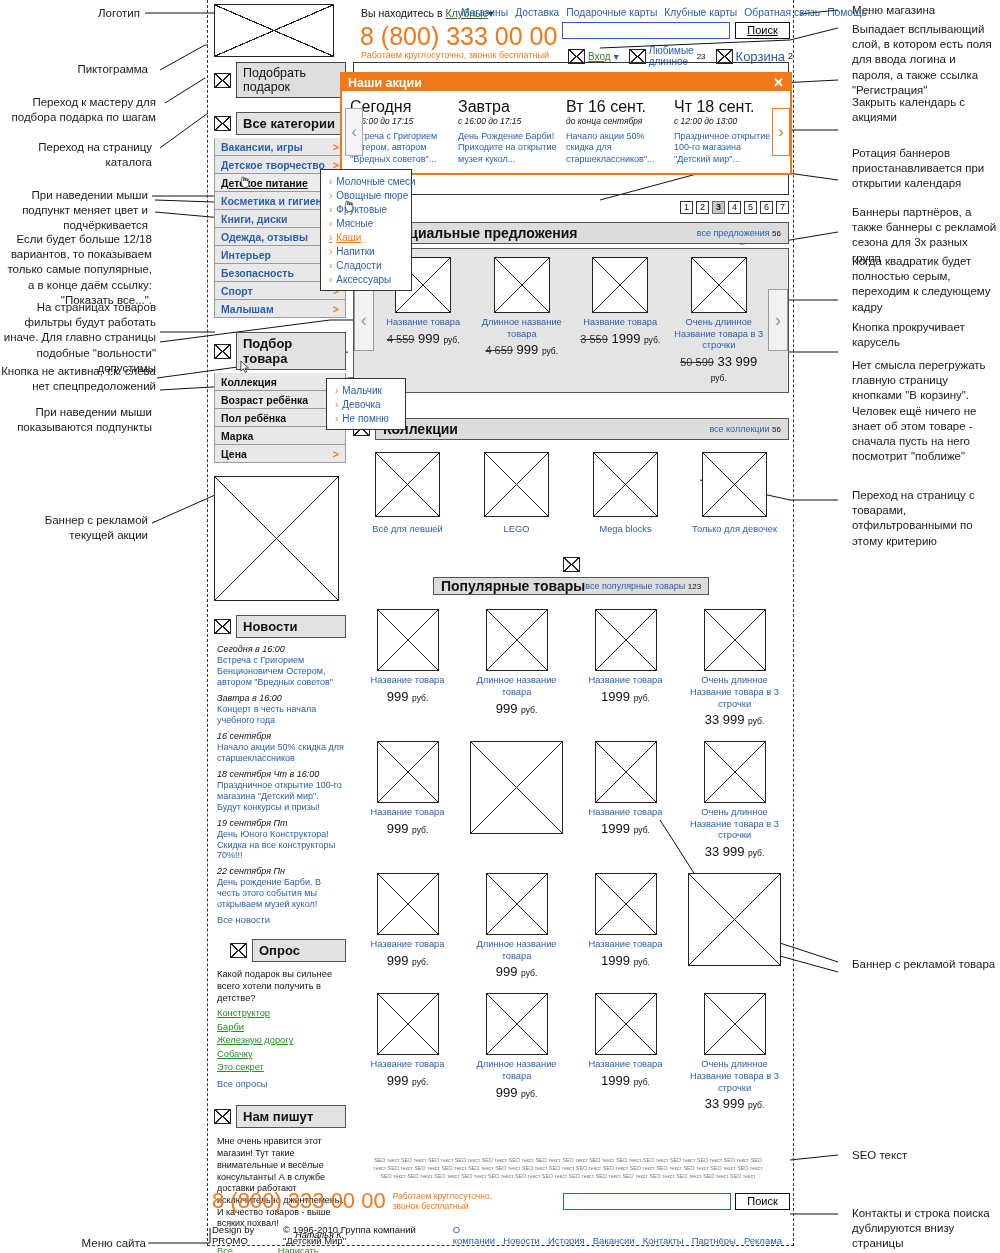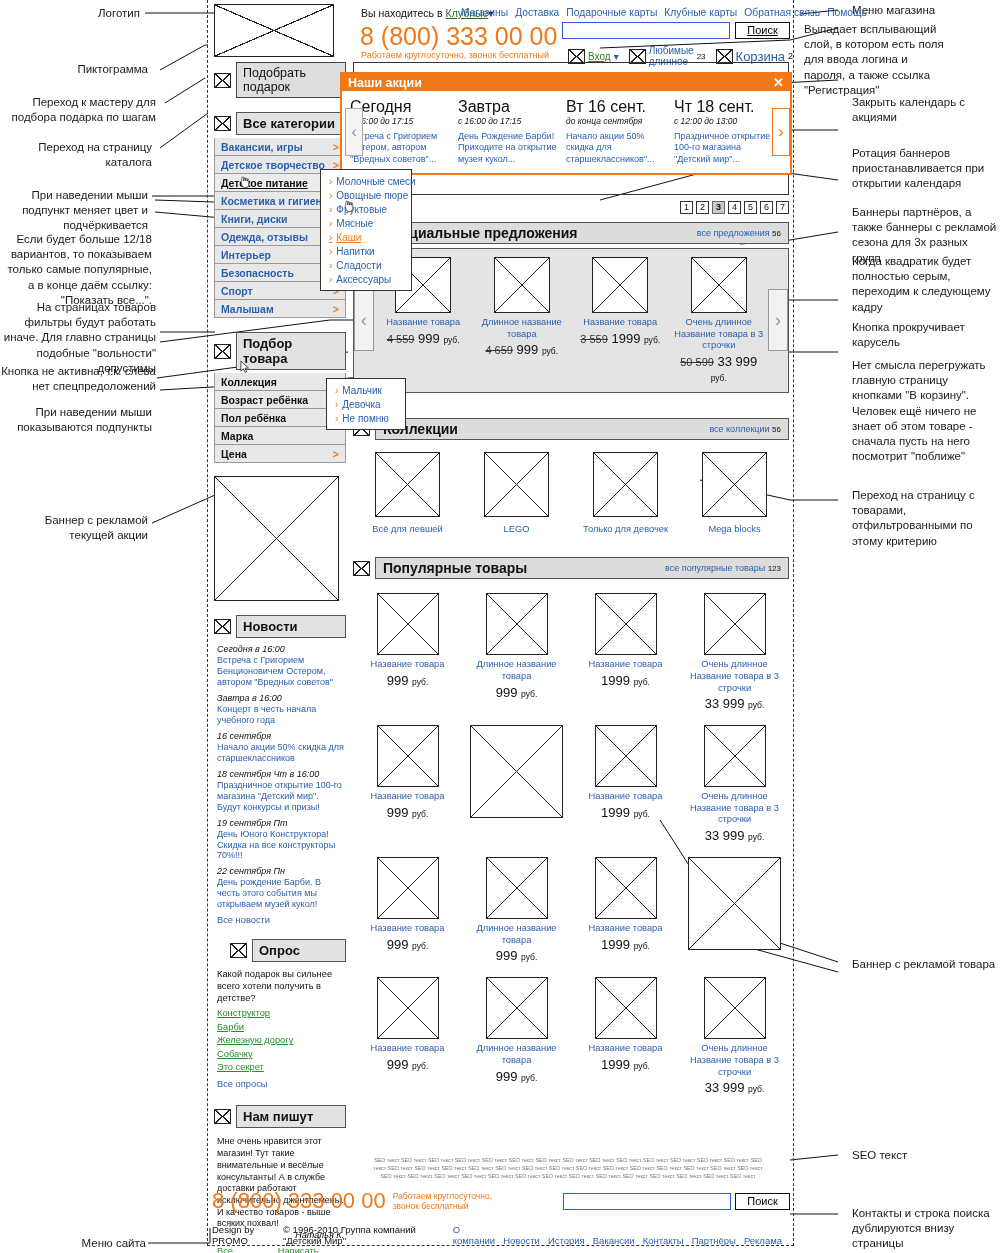--- a/index.html
+++ b/index.html
@@ -183,21 +183,21 @@
 <div class="ann r" style="left:0;top:140px;width:152px;">Переход на страницу каталога</div>
 <div class="ann r" style="left:0;top:188px;width:148px;">При наведении мыши подпункт меняет цвет и подчёркивается</div>
 <div class="ann r" style="left:0;top:232px;width:152px;">Если будет больше 12/18 вариантов, то показываем только самые популярные, а в конце даём ссылку: "Показать все...".</div>
 <div class="ann r" style="left:0;top:300px;width:156px;">На страницах товаров фильтры будут работать иначе. Для главно страницы подобные "вольности" допустимы</div>
 <div class="ann r" style="left:0;top:364px;width:156px;">Кнопка не активна, т.к. слева нет спецпредоложений</div>
 <div class="ann r" style="left:0;top:405px;width:152px;">При наведении мыши показываются подпункты</div>
 <div class="ann r" style="left:0;top:513px;width:148px;">Баннер с рекламой текущей акции</div>
 <div class="ann r" style="left:0;top:1236px;width:146px;">Меню сайта</div>
 
 <div class="ann l" style="left:852px;top:3px;width:145px;">Меню магазина</div>
-<div class="ann l" style="left:804px;top:22px;width:143px;">Выпадает всплывающий слой, в котором есть поля для ввода логина и пароля, а также ссылка "Регистрация"</div>
+<div class="ann l" style="left:852px;top:22px;width:143px;">Выпадает всплывающий слой, в котором есть поля для ввода логина и пароля, а также ссылка "Регистрация"</div>
 <div class="ann l" style="left:852px;top:95px;width:143px;">Закрыть календарь с акциями</div>
 <div class="ann l" style="left:852px;top:146px;width:143px;">Ротация баннеров приостанавливается при открытии календаря</div>
 <div class="ann l" style="left:852px;top:205px;width:145px;">Баннеры партнёров, а также баннеры с рекламой сезона для 3х разных групп</div>
 <div class="ann l" style="left:852px;top:254px;width:143px;">Когда квадратик будет полностью серым, переходим к следующему кадру</div>
 <div class="ann l" style="left:852px;top:320px;width:143px;">Кнопка прокручивает карусель</div>
 <div class="ann l" style="left:852px;top:358px;width:148px;">Нет смысла перегружать главную страницу кнопками "В корзину". Человек ещё ничего не знает об этом товаре - сначала пусть на него посмотрит "поближе"</div>
 <div class="ann l" style="left:852px;top:488px;width:146px;">Переход на страницу с товарами, отфильтрованными по этому критерию</div>
 <div class="ann l" style="left:852px;top:957px;width:146px;">Баннер с рекламой товара</div>
 <div class="ann l" style="left:852px;top:1148px;width:146px;">SEO текст</div>
 <div class="ann l" style="left:852px;top:1206px;width:146px;">Контакты и строка поиска дублируются внизу страницы</div>
@@ -428,29 +428,29 @@
       <div class="prod">
         <div class="xbox" style="width:65px;height:65px;margin:0 auto;"></div>
         <div class="nm" style="margin-top:7px;">Всё для левшей</div>
       </div>
       <div class="prod">
         <div class="xbox" style="width:65px;height:65px;margin:0 auto;"></div>
         <div class="nm" style="margin-top:7px;">LEGO</div>
       </div>
       <div class="prod">
         <div class="xbox" style="width:65px;height:65px;margin:0 auto;"></div>
+        <div class="nm" style="margin-top:7px;">Mega blocks</div>
+      </div>
+      <div class="prod">
+        <div class="xbox" style="width:65px;height:65px;margin:0 auto;"></div>
         <div class="nm" style="margin-top:7px;">Только для девочек</div>
       </div>
-      <div class="prod">
-        <div class="xbox" style="width:65px;height:65px;margin:0 auto;"></div>
-        <div class="nm" style="margin-top:7px;">Mega blocks</div>
-      </div>
-    </div>
-
-    <div style="display:flex;align-items:center;gap:5px;margin-top:22px;">
+    </div>
+
+    <div style="display:flex;align-items:center;gap:5px;margin-top:22px;flex-direction:column;">
       <span class="pict"></span>
       <div class="bar" style="flex:1;">
         <span class="t">Популярные товары</span>
         <span class="a"><span>все популярные товары</span> <b>123</b></span>
       </div>
     </div>
 
     <div style="display:flex;justify-content:space-around;margin-top:14px;">
       <div class="prod">
         <div class="xbox" style="width:62px;height:62px;margin:0 auto;"></div>

